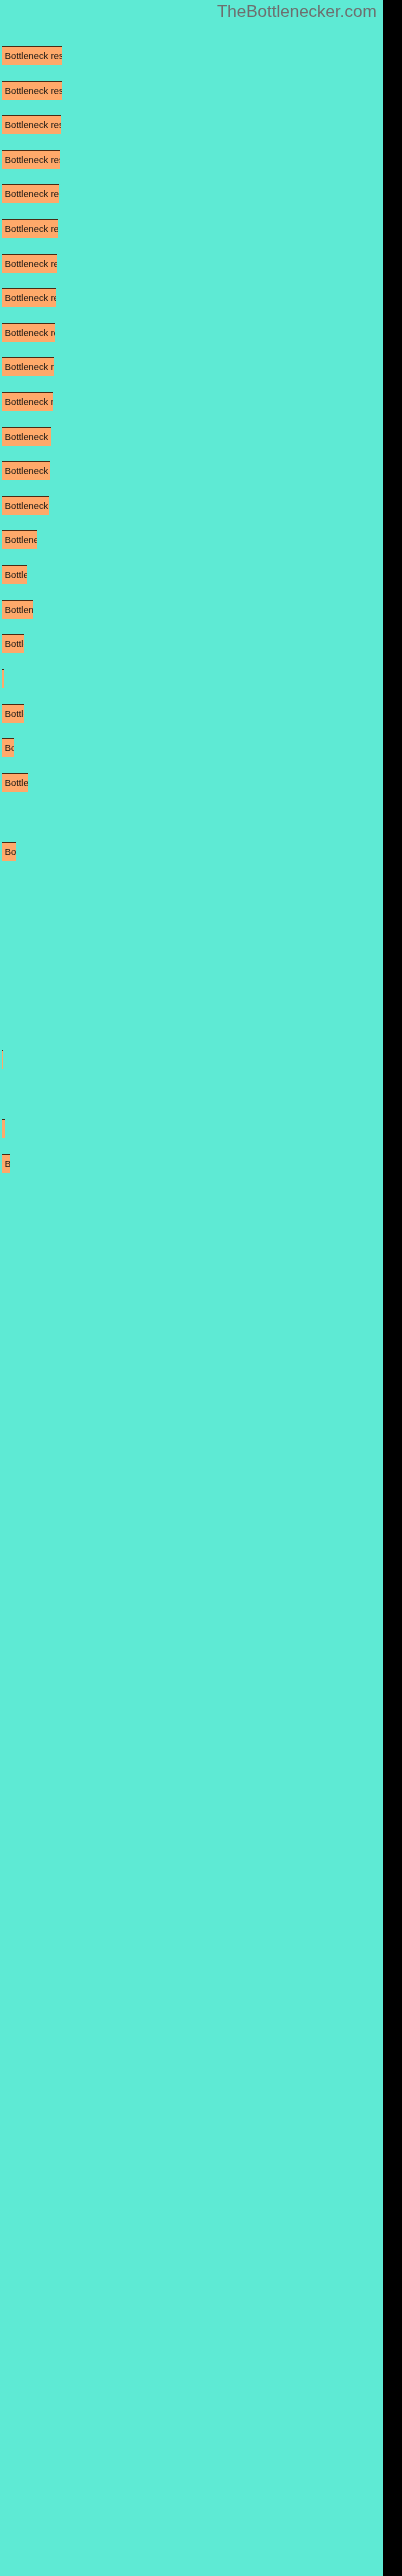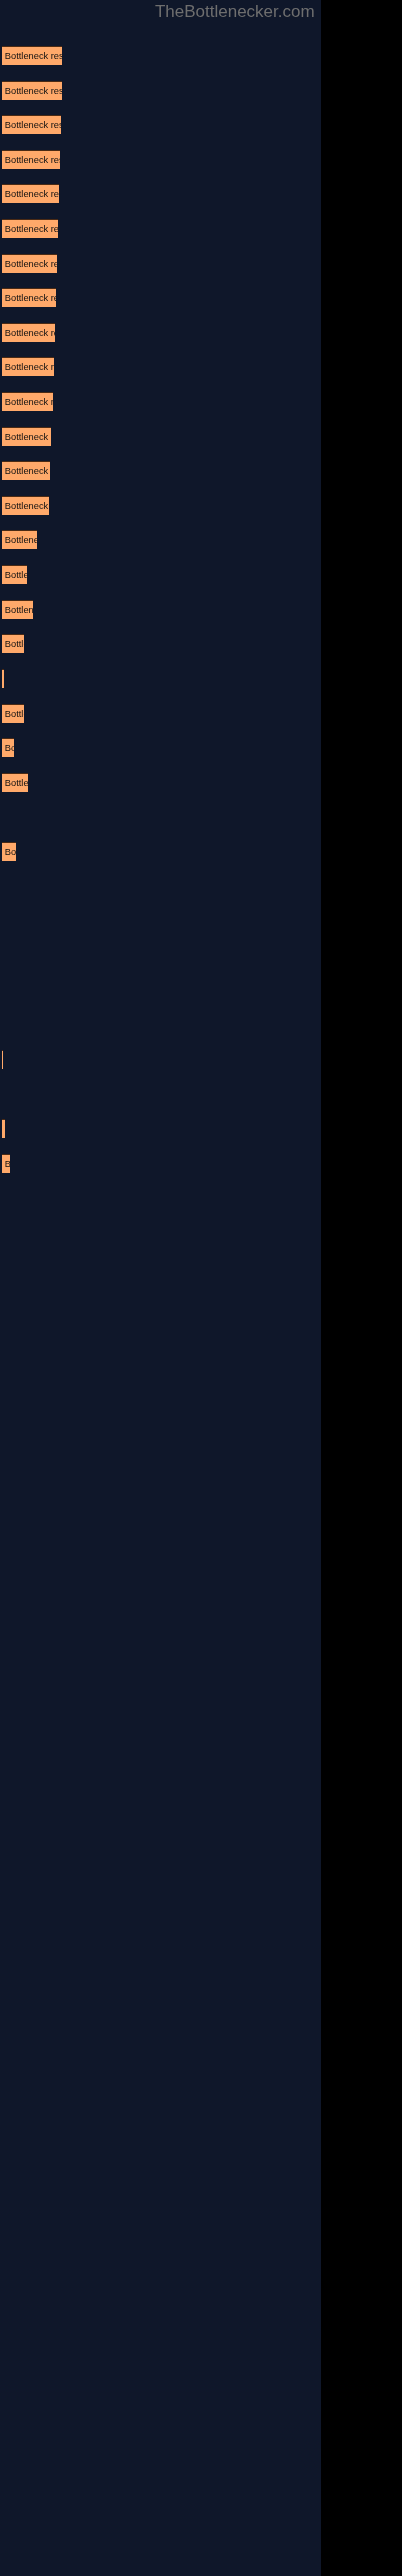--- a/index.html
+++ b/index.html
@@ -11,23 +11,23 @@
     width: 403px;
     height: 2576px;
     position: relative;
     font-family: "Liberation Sans", sans-serif;
     overflow: hidden;
   }
   #page-root {
     position: absolute;
     left: 0;
     top: 0;
-    width: 321px;
+    width: 383px;
     height: 2576px;
-    background: #0f172a;
+    background: #5eead4;
   }
   .site-title {
     position: absolute;
     right: 6.4px;
     top: 1.6px;
     font-size: 17px;
     color: #6e6e6e;
     font-family: "Liberation Sans", sans-serif;
     letter-spacing: 0px;
     white-space: nowrap;

